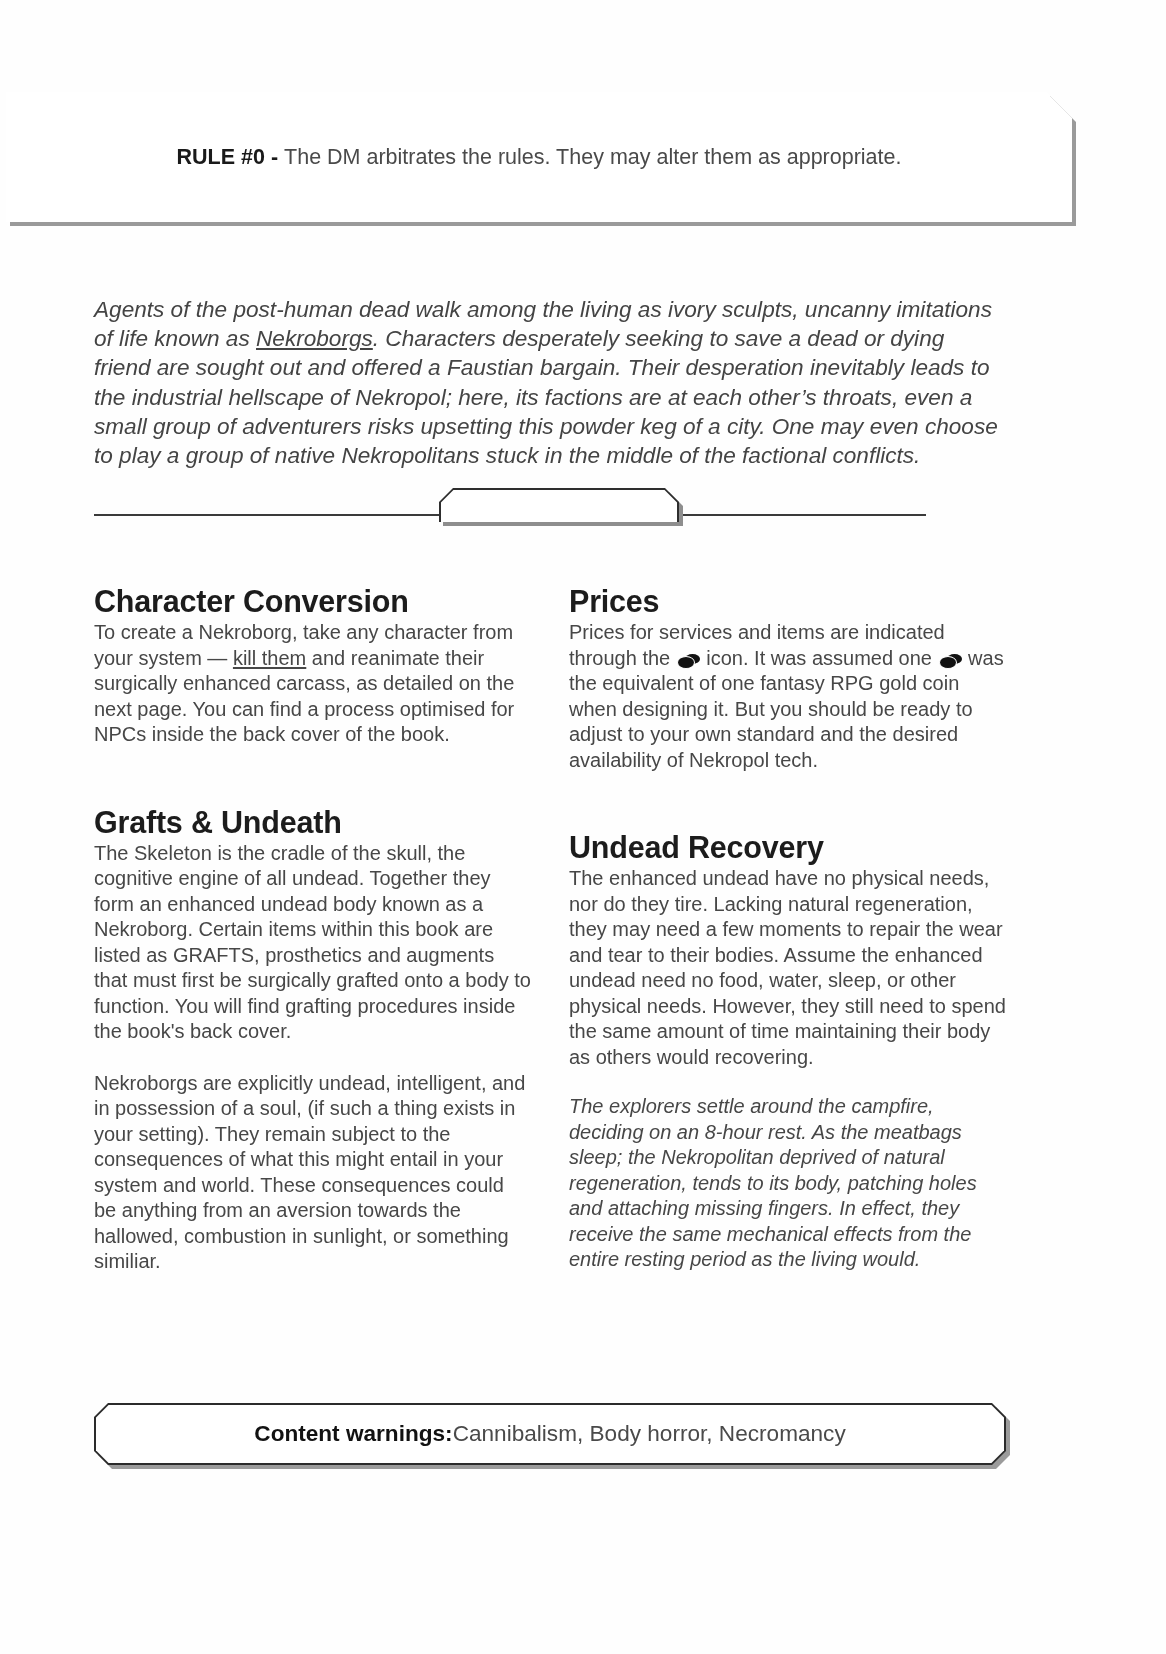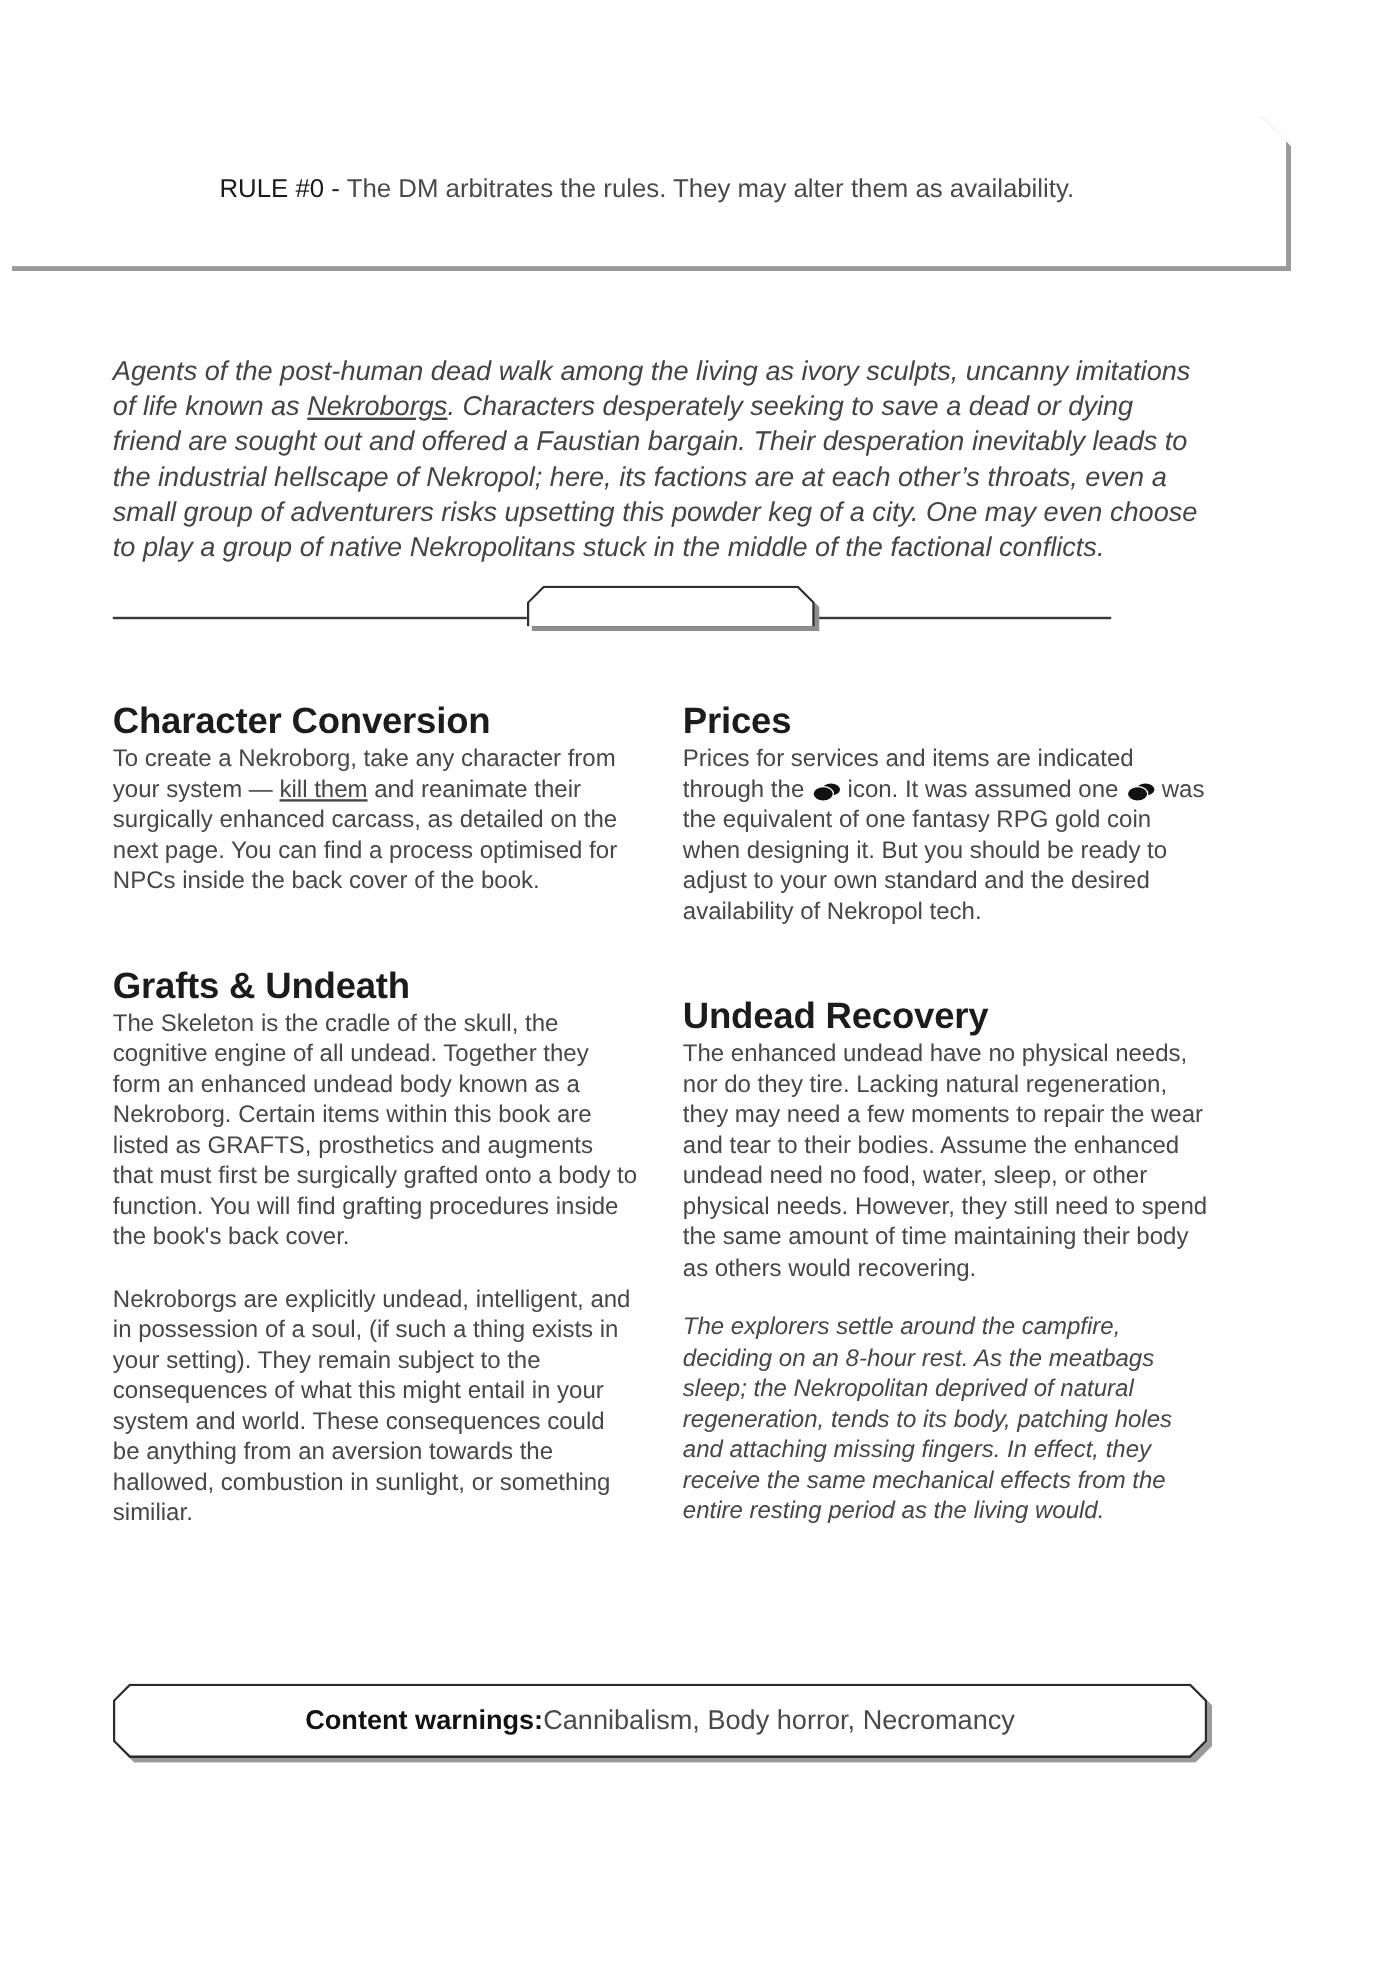--- a/index.html
+++ b/index.html
@@ -90,21 +90,21 @@
     position: relative;
     z-index: 2;
     text-align: center;
     font-size: 21.5px;
     line-height: 1.42;
     color: #4a4a4a;
     padding: 0 22px;
   }
   .rule-text b {
     color: #1a1a1a;
-    font-weight: 400;
+    font-weight: 700;
   }
 
   
   .intro {
     position: absolute;
     left: 94px;
     top: 272px;
     width: 912px;
     font-size: 22.6px;
     line-height: 1.3;
@@ -278,21 +278,21 @@
 
 <div class="page">
 
   <div class="header-row">
 
 
     <div class="rule-box-wrap">
       <div class="rule-box-shadow"></div>
       <div class="rule-box">
         <div class="rule-box-inner"></div>
-        <div class="rule-text"><b>RULE #0 - </b><span>The DM arbitrates the rules. They may alter them as availability.</span></div>
+        <div class="rule-text"><b>RULE #0 - </b><span>The DM arbitrates the rules. They may alter them as appropriate.</span></div>
       </div>
     </div>
 
   </div>
 
   <p class="intro"><span>Agents of the post-human dead walk among the living as ivory sculpts, uncanny imitations of life known as </span><u>Nekroborgs</u><span>. Characters desperately seeking to save a dead or dying friend are sought out and offered a Faustian bargain. Their desperation inevitably leads to the industrial hellscape of Nekropol; here, its factions are at each other’s throats, even a small group of adventurers risks upsetting this powder keg of a city. One may even choose to play a group of native Nekropolitans stuck in the middle of the factional conflicts.</span></p>
 
   <div class="divider">
     <div class="line left"></div>
     <div class="line right"></div>

